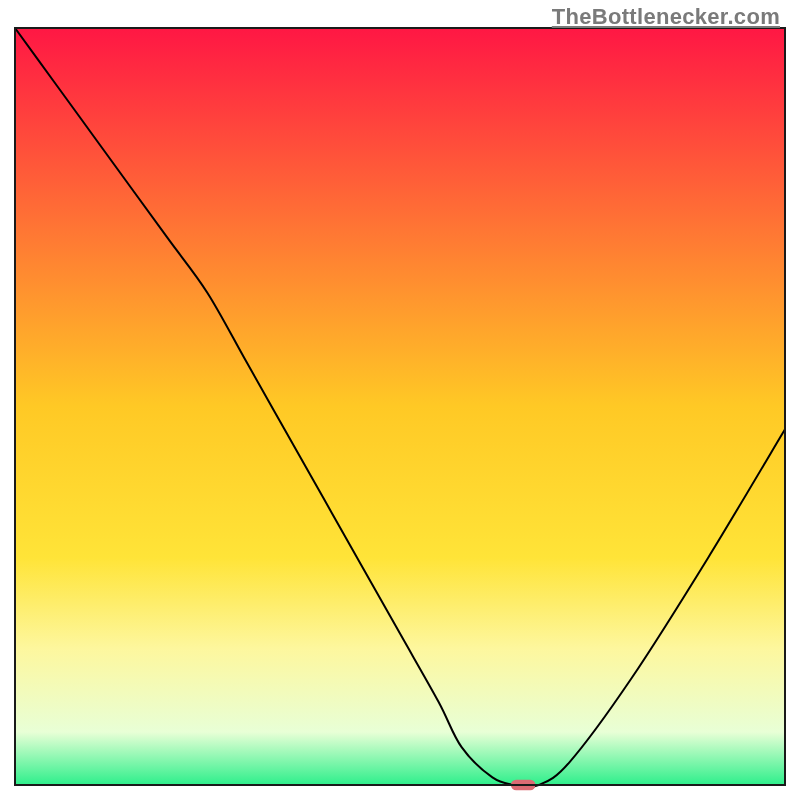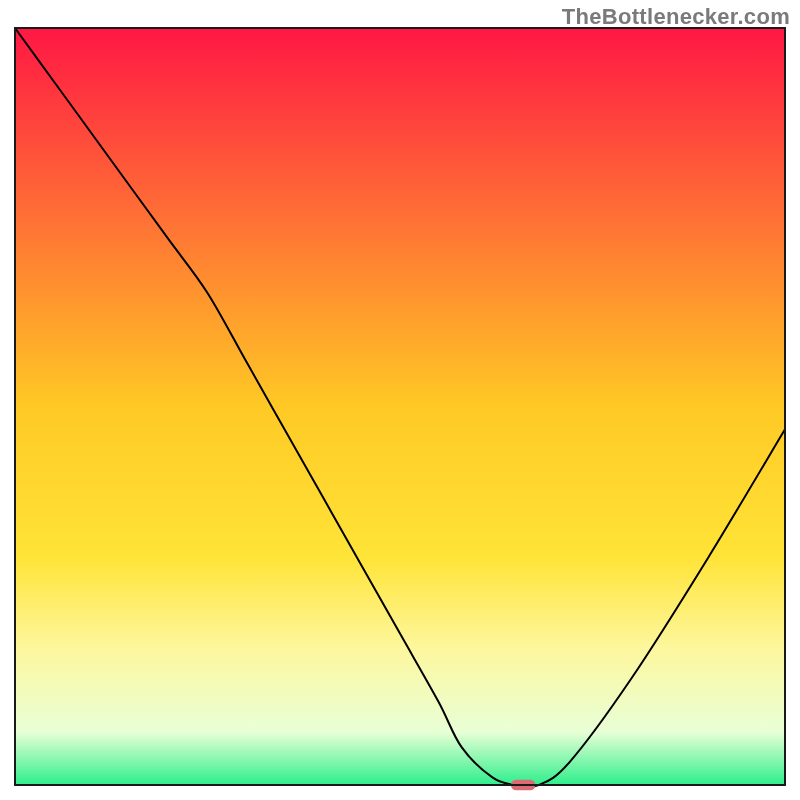--- a/index.html
+++ b/index.html
@@ -12,26 +12,27 @@
     font-family: Arial, Helvetica, sans-serif;
   }
   .chart-container {
     position: relative;
     width: 800px;
     height: 800px;
   }
   .watermark {
     position: absolute;
     top: 4px;
-    right: 10px;
+    right: 20px;
     font-size: 22px;
     font-weight: bold;
     color: #7a7a7a;
     letter-spacing: 0.3px;
     z-index: 20;
+    text-decoration: underline;
   }
   svg {
     display: block;
   }
 </style>
 </head>
 <body>
 
 <div class="chart-container">
   <div class="watermark">TheBottlenecker.com</div>

